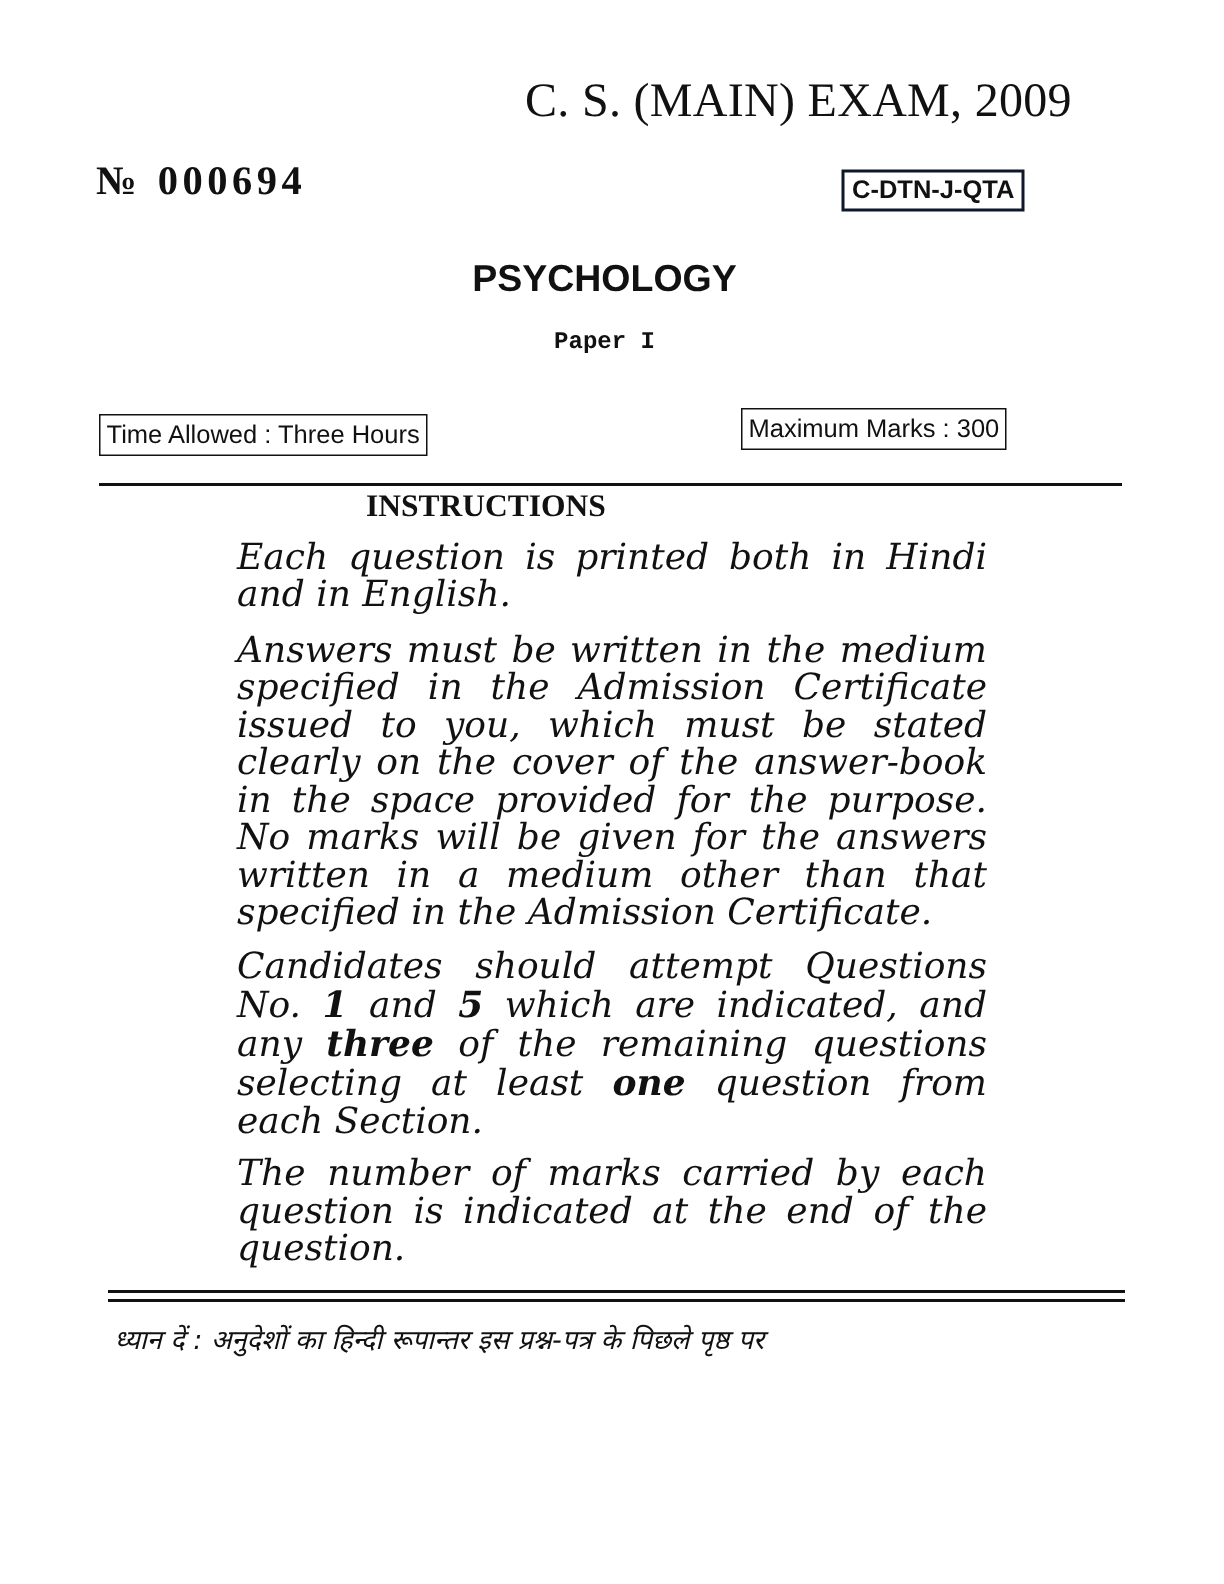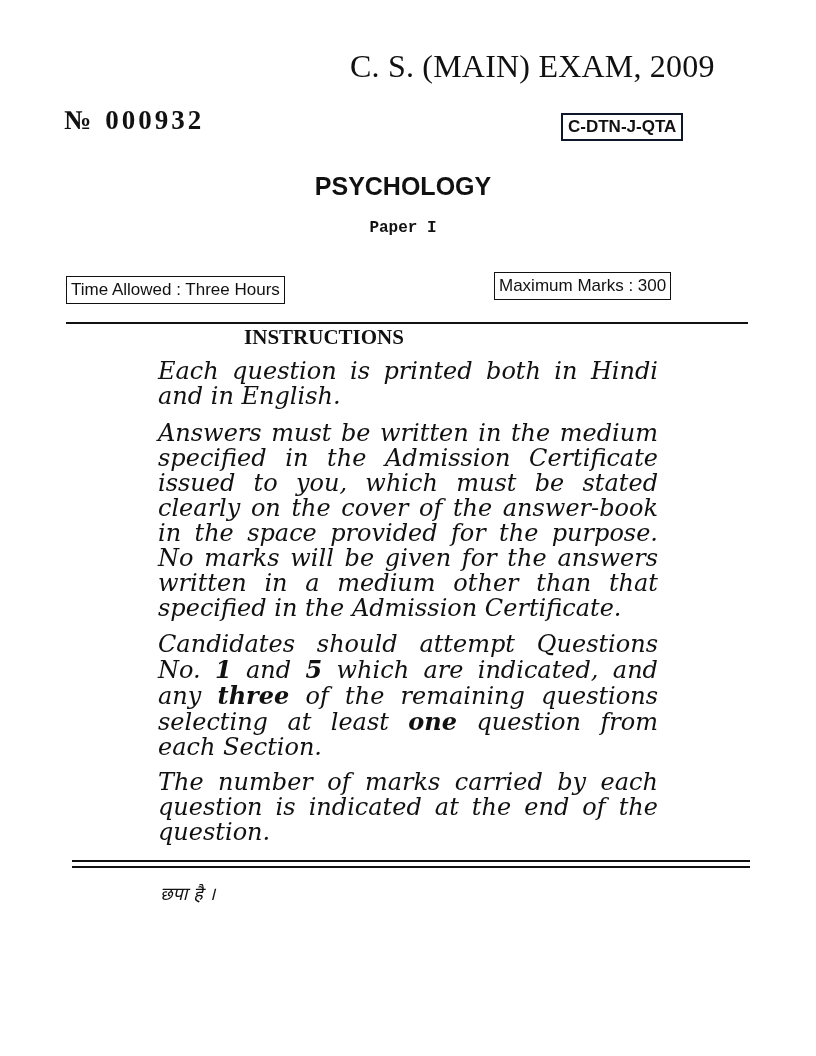--- a/index.html
+++ b/index.html
@@ -24,21 +24,21 @@
   .i4 { top: 770px; }
   .note { left: 76px; top: 880px; width: 660px; font-family: "DejaVu Sans", sans-serif; font-style: italic; font-size: 18px; line-height: 28px; }
   .note .cont { padding-left: 84px; display: block; }
 </style>
 </head>
 <body>
 
 <div class="abs exam-title">C. S. (MAIN) EXAM, 2009</div>
 
 <div class="abs serial">
-  <span>№</span><span class="num">000932</span>
+  <span>№</span><span class="num">000694</span>
 </div>
 
 <div class="abs code-box">C-DTN-J-QTA</div>
 
 <div class="abs subject">PSYCHOLOGY</div>
 <div class="abs paper">Paper I</div>
 
 <div class="abs box time-box">Time Allowed : Three Hours</div>
 <div class="abs box marks-box">Maximum Marks : 300</div>
 
@@ -58,14 +58,14 @@
   <span>of the remaining questions selecting at least</span>
   <b>one</b>
   <span>question from each Section.</span>
 </div>
 <div class="abs instr i4">The number of marks carried by each question is indicated at the end of the question.</div>
 
 <div class="abs rule" style="top:860px; left:72px; width:678px;"></div>
 <div class="abs rule" style="top:866px; left:72px; width:678px;"></div>
 
 <div class="abs note">
-  <span class="cont">छपा है ।</span>
+  <span>ध्यान दें : अनुदेशों का हिन्दी रूपान्तर इस प्रश्न-पत्र के पिछले पृष्ठ पर</span>
 </div>
 
 </body></html>

